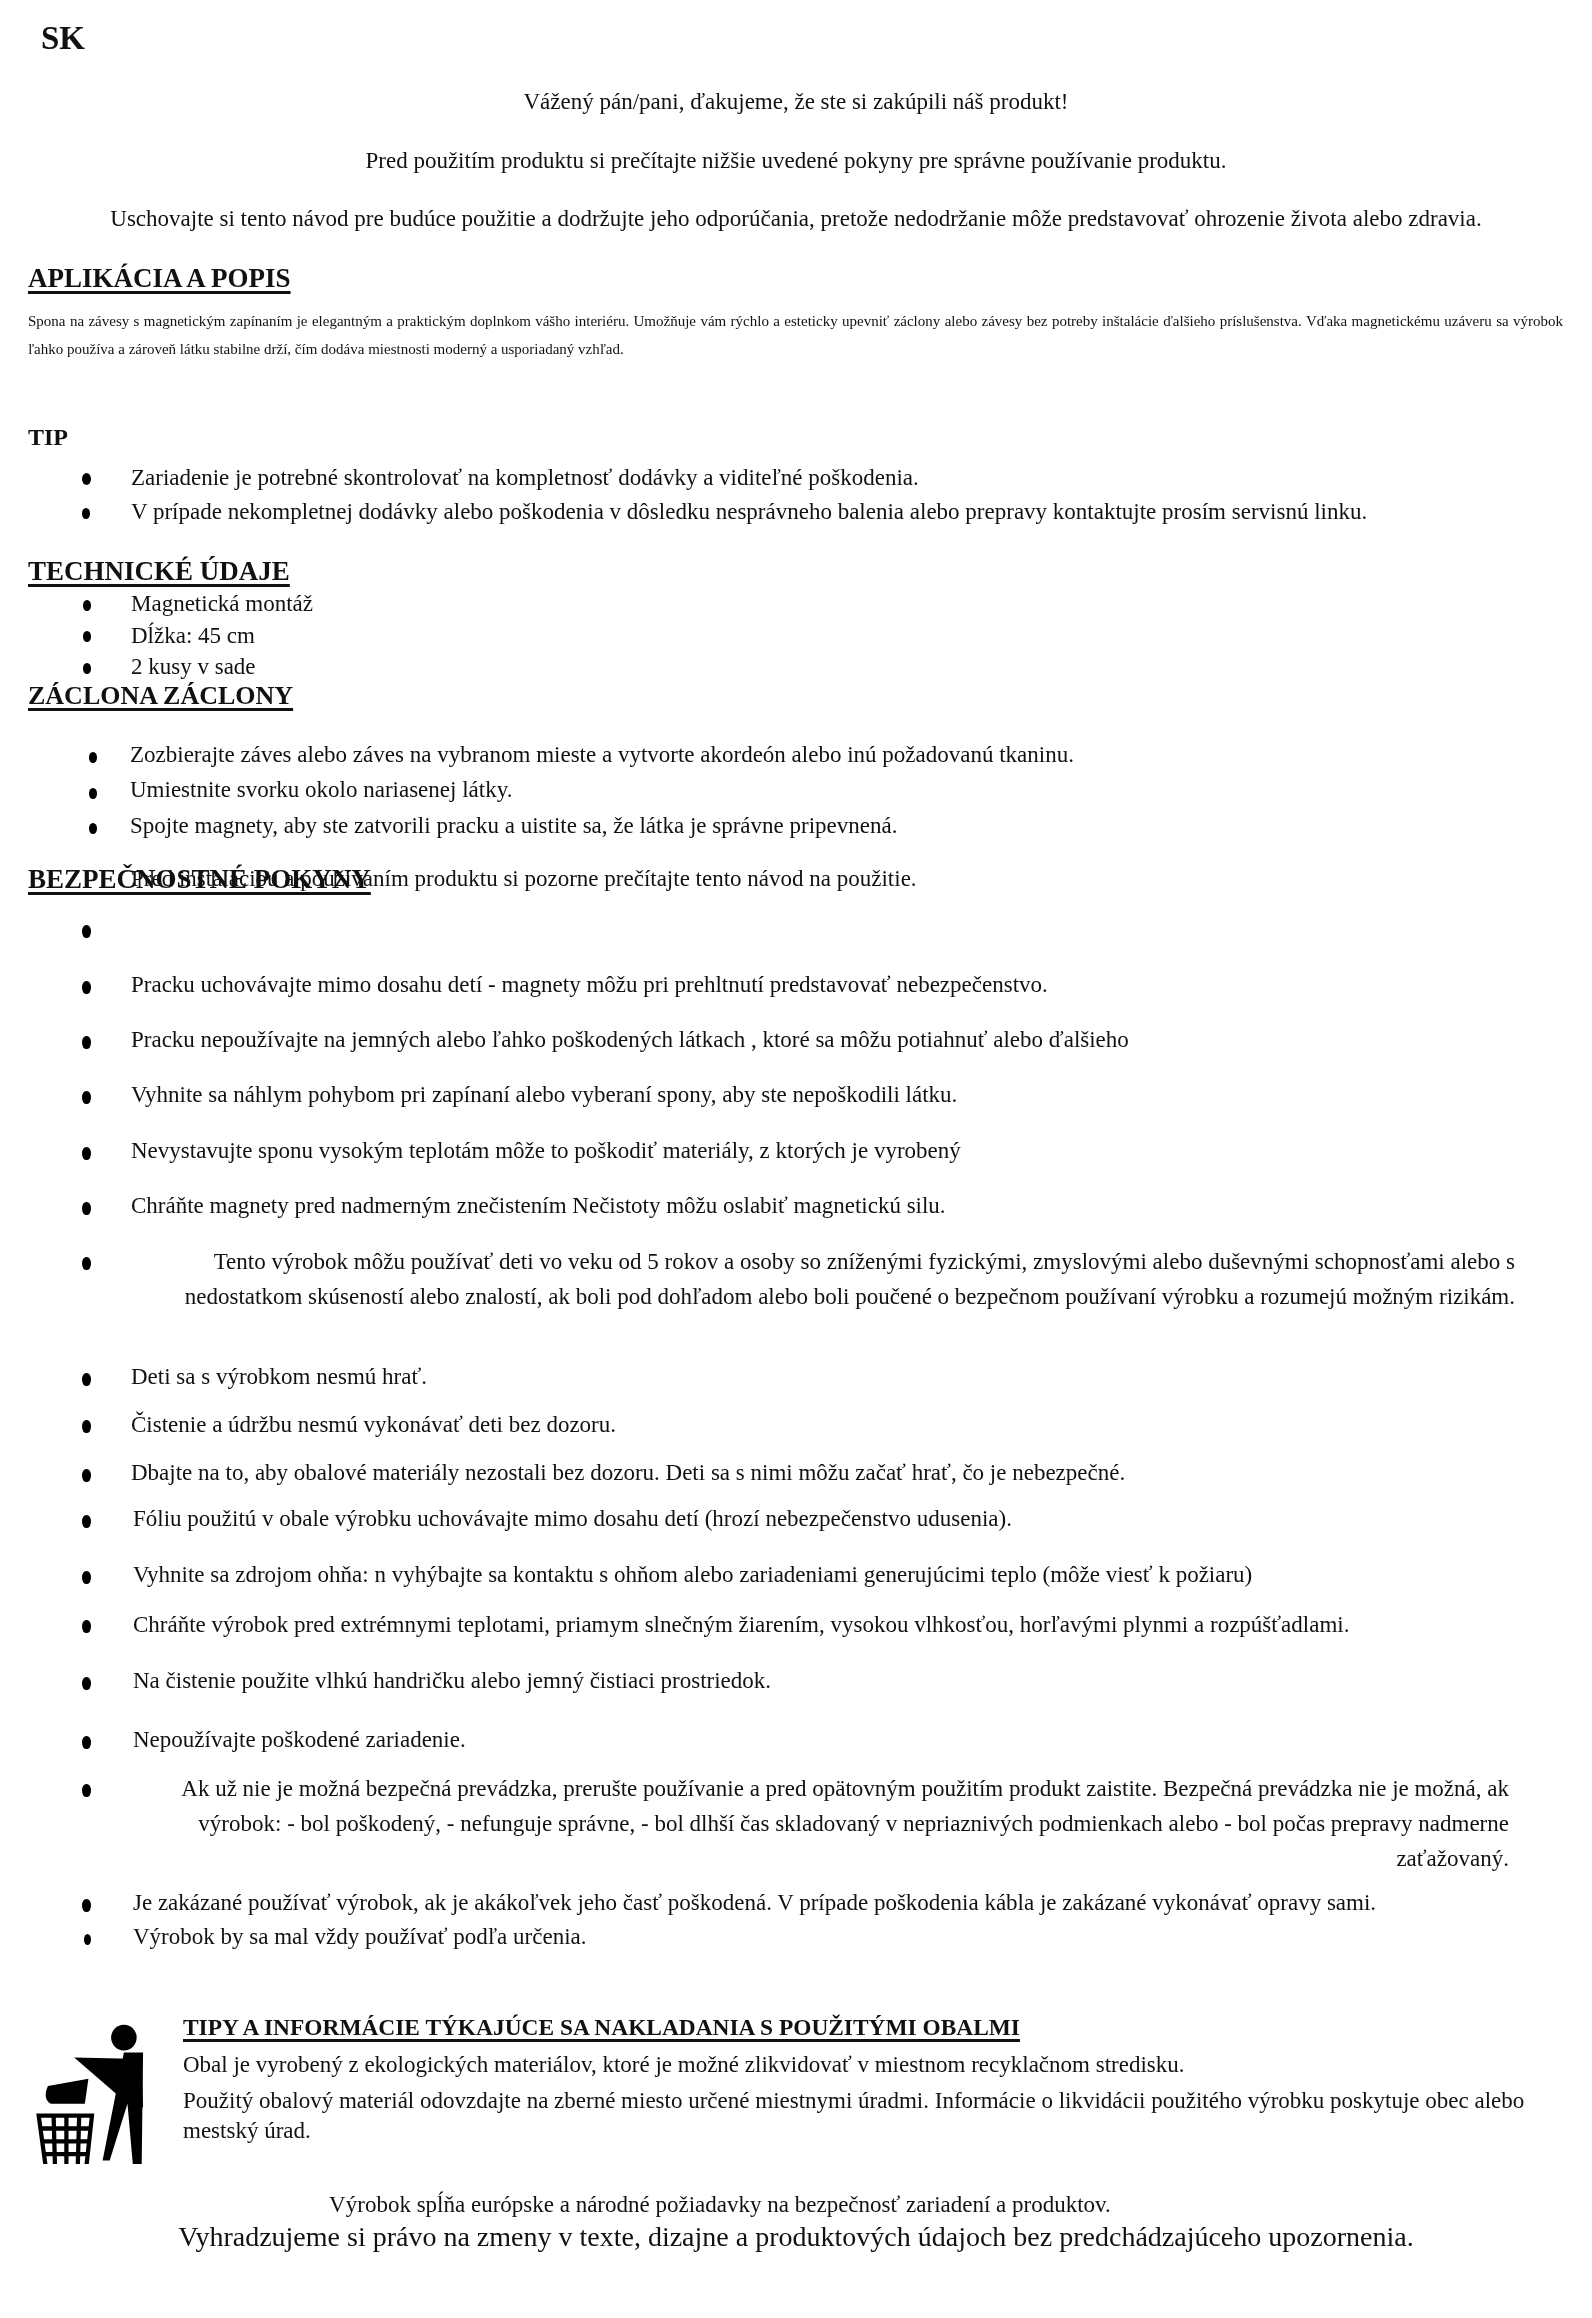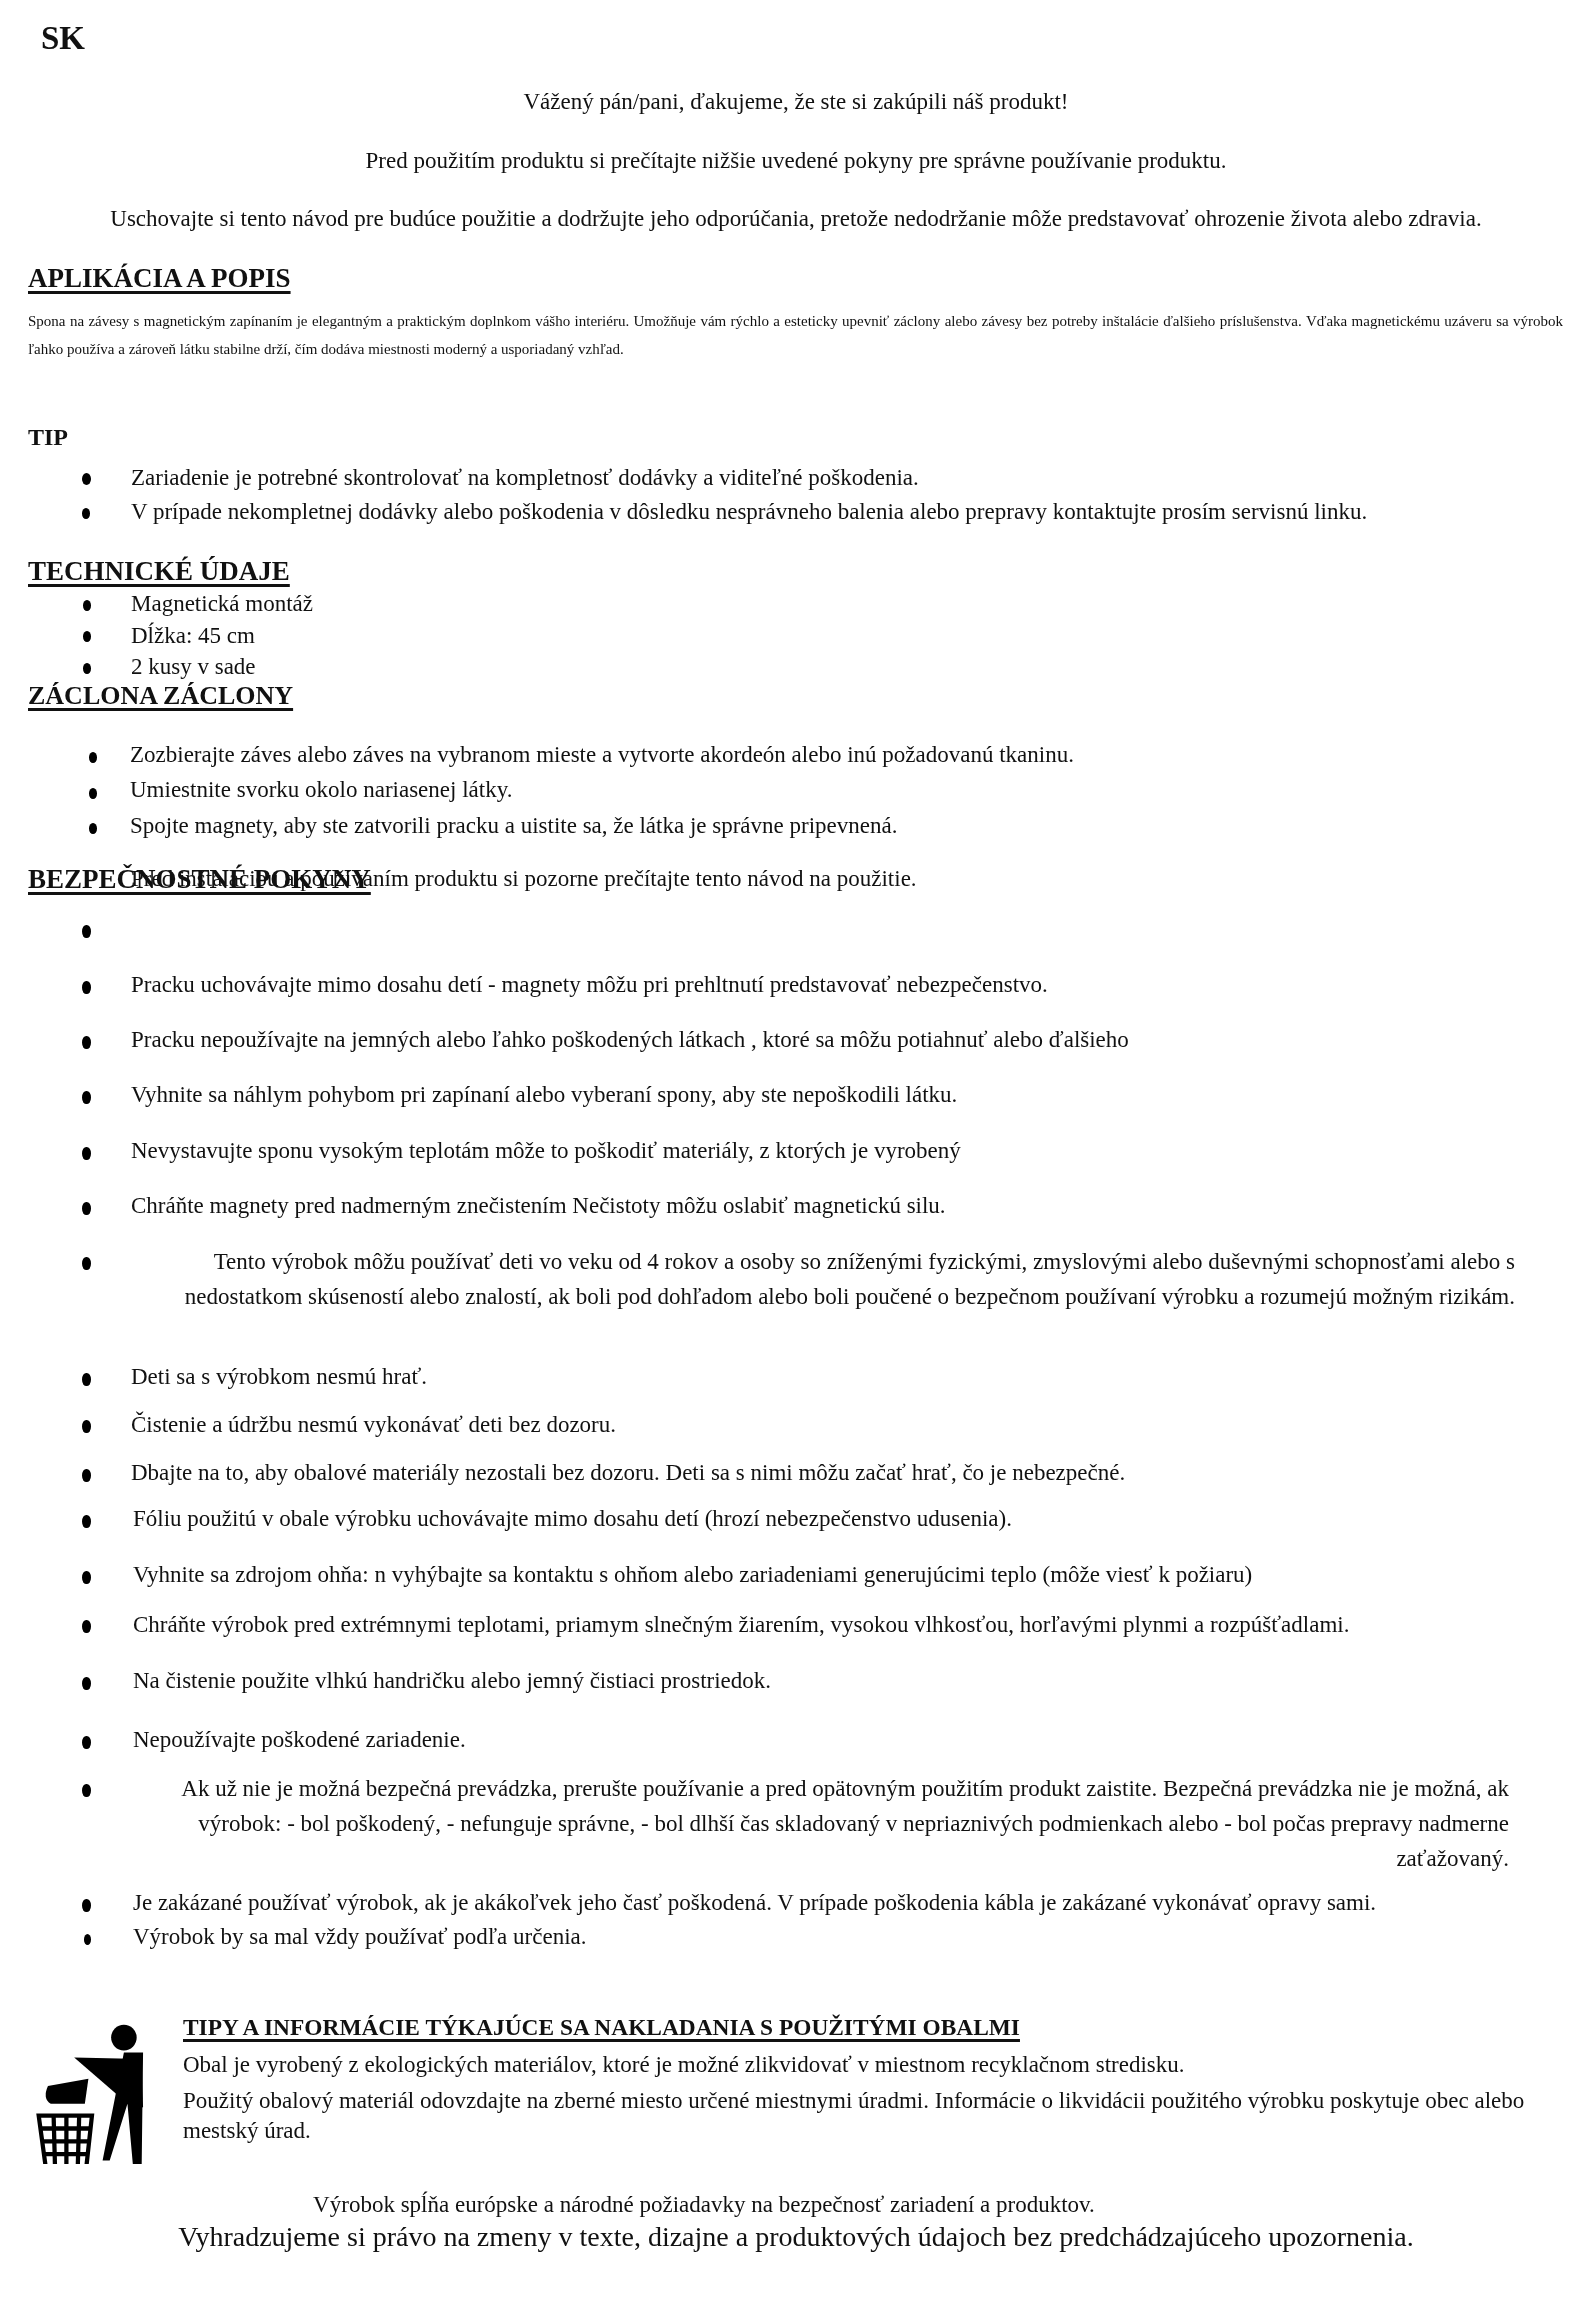--- a/index.html
+++ b/index.html
@@ -24,21 +24,21 @@
     position: absolute; width: 7.8px; height: 10.6px; border-radius: 50%; background: #000;
   }
   .bl .txt { position: absolute; white-space: nowrap; text-align: right; }
   .bl .wrap { white-space: normal; }
   .eco-icon { position: absolute; left: 35px; top: 2022px; width: 121px; height: 142px; }
   .eco-title {
     position: absolute; left: 183px; top: 2014px; font-size: 23.4px; font-weight: bold;
     text-decoration: underline; text-decoration-thickness: 2.8px; text-underline-offset: 3.5px;
   }
   .eco-p { position: absolute; left: 183px; width: 1376px; font-size: 23px; line-height: 30px; }
-  .foot1 { position: absolute; left: 0; top: 2192px; width: 1408px; text-align: center; font-size: 23px; }
+  .foot1 { position: absolute; left: 16px; top: 2192px; width: 1408px; text-align: center; font-size: 23px; }
   .foot2 { position: absolute; left: 0; top: 2221px; width: 1592px; text-align: center; font-size: 28px; }
 </style>
 </head>
 <body>
 
 <div class="lang">SK</div>
 
 <div class="center" style="top:89px">Vážený pán/pani, ďakujeme, že ste si zakúpili náš produkt!</div>
 <div class="center" style="top:148px">Pred použitím produktu si prečítajte nižšie uvedené pokyny pre správne používanie produktu.</div>
 <div class="center" style="top:206px">Uschovajte si tento návod pre budúce použitie a dodržujte jeho odporúčania, pretože nedodržanie môže predstavovať ohrozenie života alebo zdravia.</div>
@@ -111,21 +111,21 @@
   <div>
     <span class="dot" style="left:82px;top:1147px;width:8.5px;height:12.8px"></span>
     <span class="txt" style="left:131px;top:1134px">Nevystavujte sponu vysokým teplotám môže to poškodiť materiály, z ktorých je vyrobený</span>
   </div>
   <div>
     <span class="dot" style="left:82px;top:1202px;width:8.5px;height:12.8px"></span>
     <span class="txt" style="left:131px;top:1189px">Chráňte magnety pred nadmerným znečistením Nečistoty môžu oslabiť magnetickú silu.</span>
   </div>
   <div>
     <span class="dot" style="left:82px;top:1257px;width:8.5px;height:12.8px"></span>
-    <span class="txt wrap" style="left:131px;top:1244px;width:1384px;line-height:35px">Tento výrobok môžu používať deti vo veku od 4 rokov a osoby so zníženými fyzickými, zmyslovými alebo duševnými schopnosťami alebo s nedostatkom skúseností alebo znalostí, ak boli pod dohľadom alebo boli poučené o bezpečnom používaní výrobku a rozumejú možným rizikám.</span>
+    <span class="txt wrap" style="left:131px;top:1244px;width:1384px;line-height:35px">Tento výrobok môžu používať deti vo veku od 5 rokov a osoby so zníženými fyzickými, zmyslovými alebo duševnými schopnosťami alebo s nedostatkom skúseností alebo znalostí, ak boli pod dohľadom alebo boli poučené o bezpečnom používaní výrobku a rozumejú možným rizikám.</span>
   </div>
   <div>
     <span class="dot" style="left:82px;top:1373px;width:8.5px;height:12.8px"></span>
     <span class="txt" style="left:131px;top:1360px">Deti sa s výrobkom nesmú hrať.</span>
   </div>
   <div>
     <span class="dot" style="left:82px;top:1420px;width:8.5px;height:12.8px"></span>
     <span class="txt" style="left:131px;top:1408px">Čistenie a údržbu nesmú vykonávať deti bez dozoru.</span>
   </div>
   <div>

